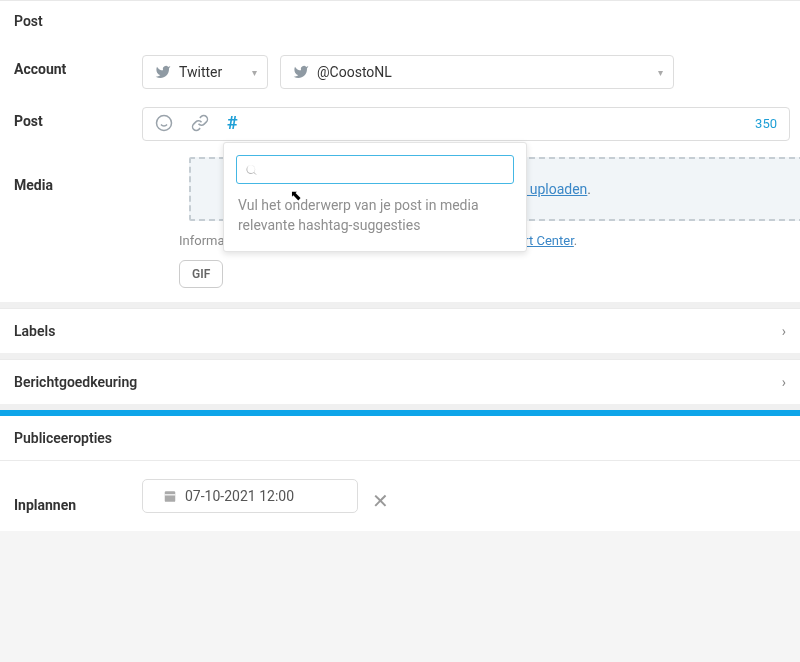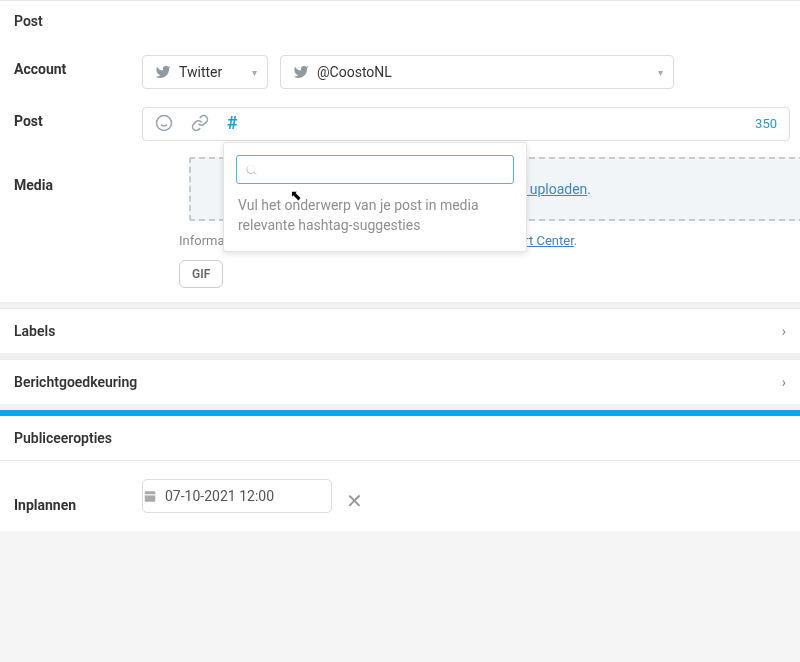--- a/index.html
+++ b/index.html
@@ -193,22 +193,22 @@
   align-items: flex-end;
   padding: 18px 14px;
   background: #fff;
   border-top: 1px solid #eaeaea;
 }
 .date-input {
   display: inline-flex;
   align-items: center;
   border: 1px solid #ddd;
   border-radius: 5px;
-  padding: 8px 0;
-  width: 190px;
+  padding: 8px 20px;
+  width: 216px;
   color: #555;
   margin-right: 14px;
 }
 .date-input svg { width: 14px; height: 14px; fill: #aaa; margin-right: 8px; }
 .clear-date { color: #999; font-size: 20px; cursor: pointer; }
 .media-row-wrap { position: relative; gap: 37px; }
 </style>
 </head>
 <body>
 

